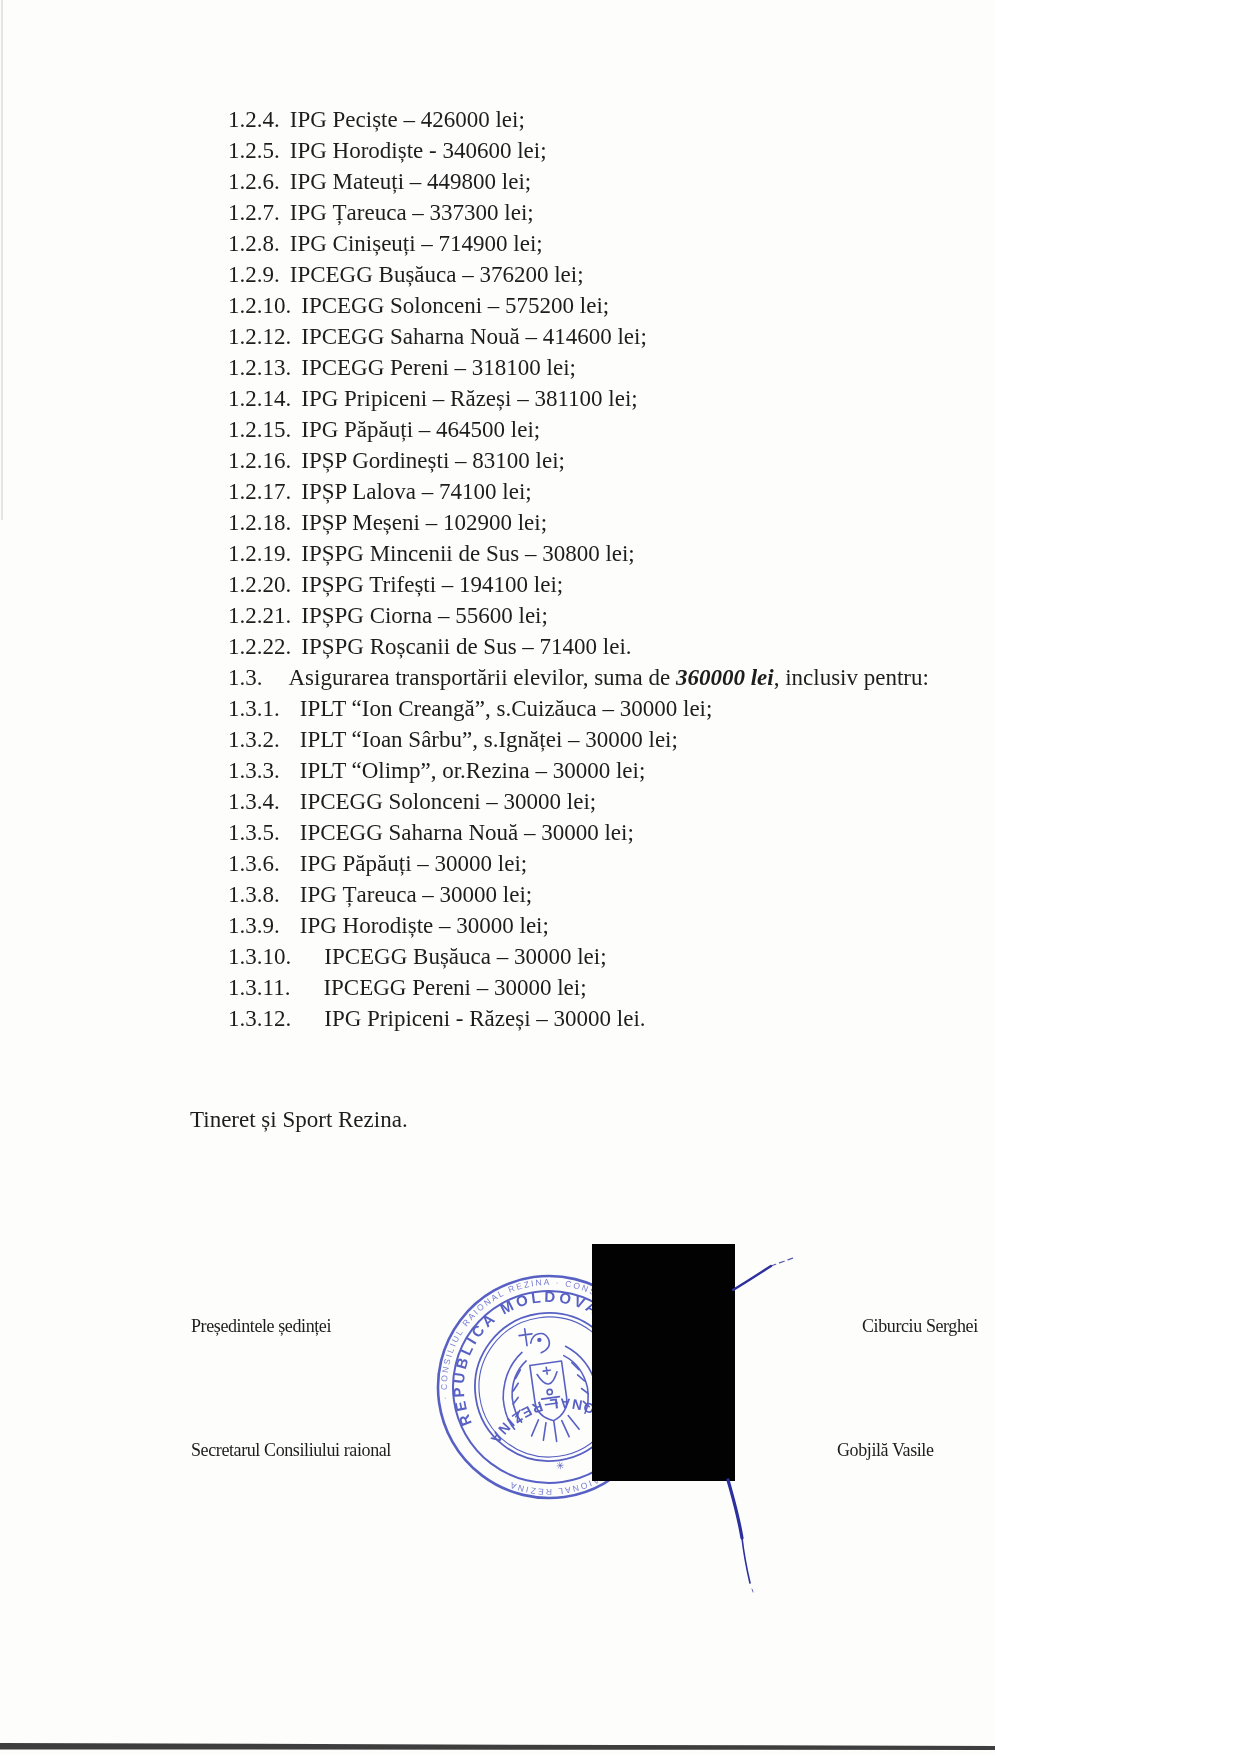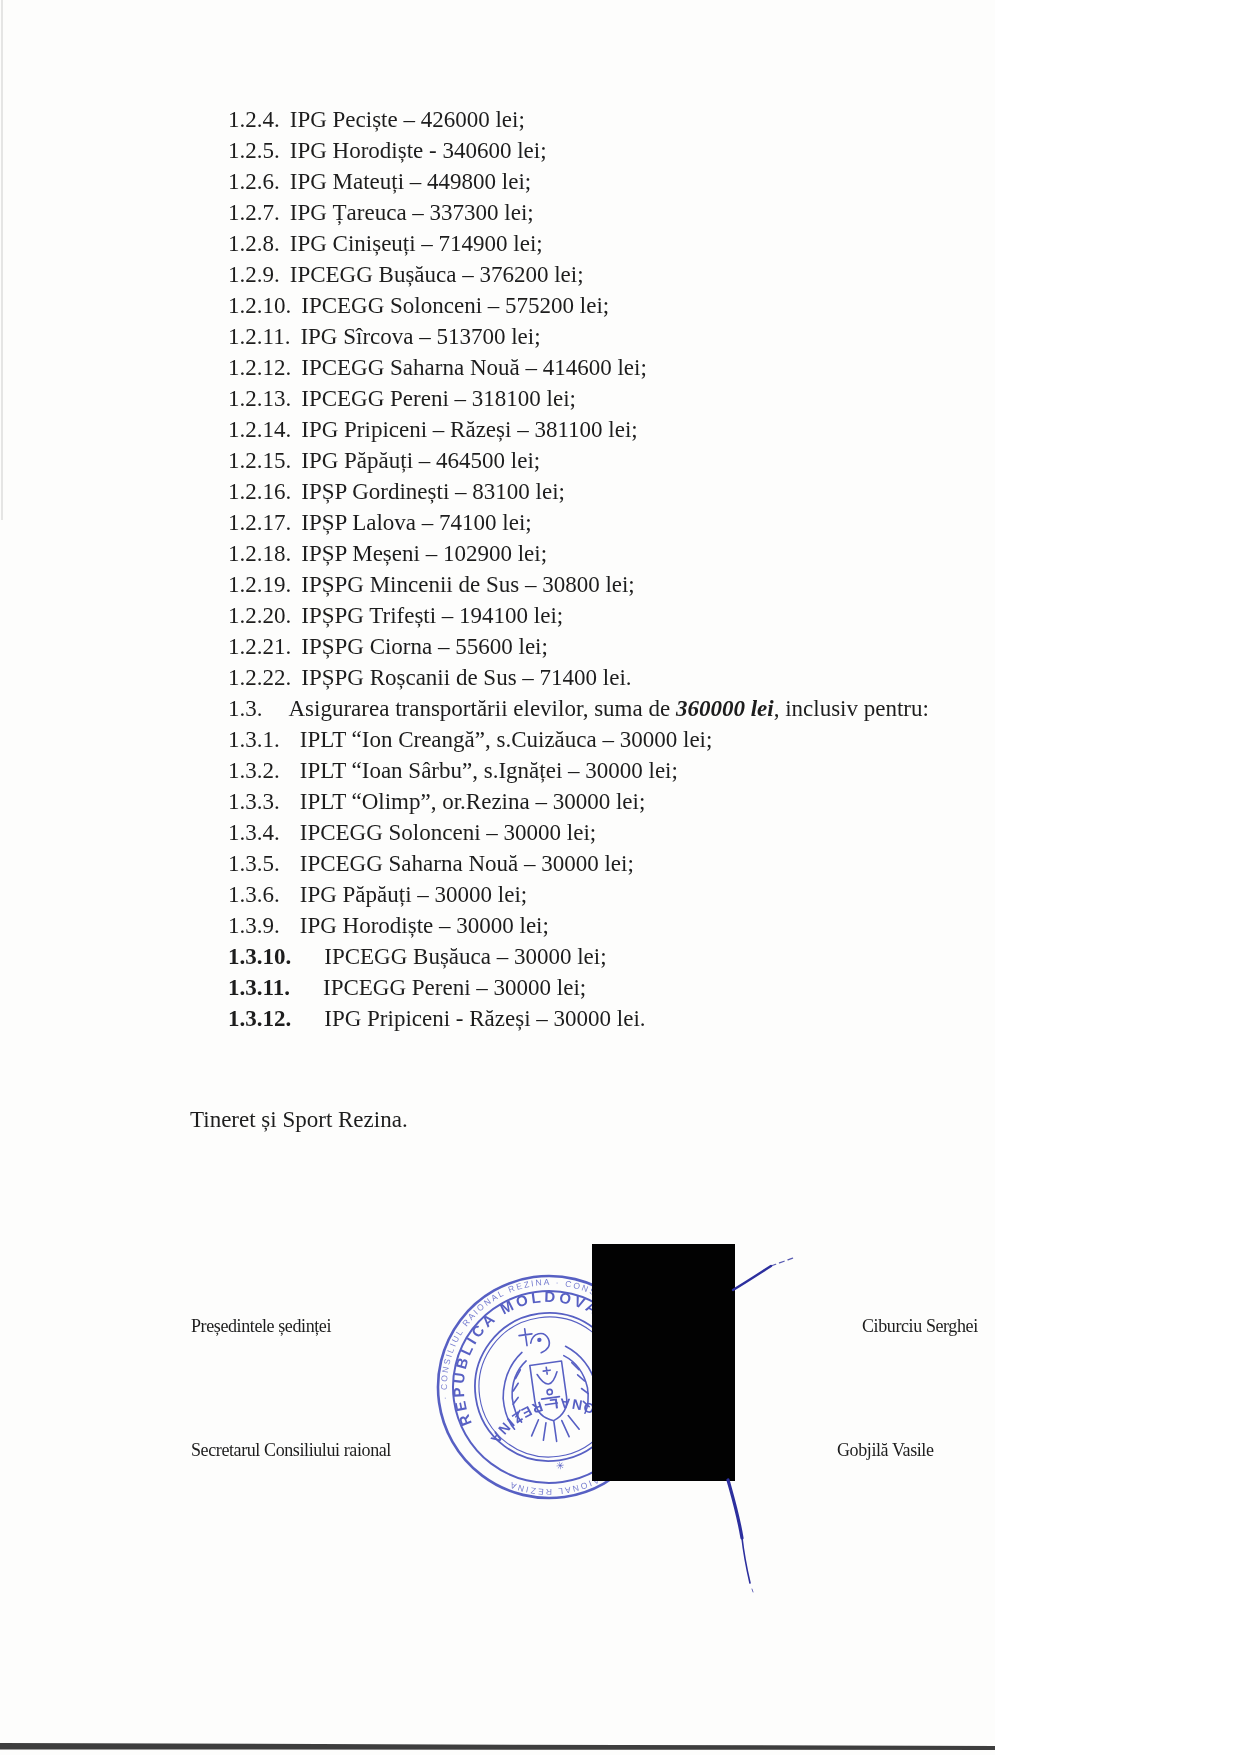--- a/index.html
+++ b/index.html
@@ -9,21 +9,21 @@
     background:#fdfdfc; overflow:hidden;
     font-family:"Liberation Serif", serif; color:#1d1d1d;
   }
   
   .list{position:absolute; left:228px; top:104px;}
   .line{font-size:23px; line-height:31px; white-space:nowrap;}
   .num{display:inline-block;}
   .gap-norm{margin-right:10px;}
   .gap-med{margin-right:20px;}
   .gap-wide{margin-right:26px;}
-  .gap-xwide{margin-right:33px;font-weight:bold;}
+  .gap-xwide{margin-right:33px;}
   .bi{font-weight:bold; font-style:italic;}
   
   .closing{position:absolute; left:190px; top:1104px; font-size:23px; line-height:31px;}
   .closing .l1{text-indent:42px; white-space:nowrap;}
   .closing .l2{white-space:nowrap;}
   
   .sig{position:absolute; font-weight:normal; font-size:18px; letter-spacing:-0.4px; white-space:nowrap;}
   .sig-label-1{left:191px; top:1316px;}
   .sig-name-1{left:835px; top:1316px;margin-left:27px;}
   .sig-label-2{left:191px; top:1440px;}
@@ -46,39 +46,39 @@
   <div class="left-edge"></div>
 
   <div class="list">
       <div class="line"><span class="num gap-norm">1.2.4.</span><span>IPG Peciște – 426000 lei;</span></div>
       <div class="line"><span class="num gap-norm">1.2.5.</span><span>IPG Horodiște - 340600 lei;</span></div>
       <div class="line"><span class="num gap-norm">1.2.6.</span><span>IPG Mateuți – 449800 lei;</span></div>
       <div class="line"><span class="num gap-norm">1.2.7.</span><span>IPG Țareuca – 337300 lei;</span></div>
       <div class="line"><span class="num gap-norm">1.2.8.</span><span>IPG Cinișeuți – 714900 lei;</span></div>
       <div class="line"><span class="num gap-norm">1.2.9.</span><span>IPCEGG Bușăuca – 376200 lei;</span></div>
       <div class="line"><span class="num gap-norm">1.2.10.</span><span>IPCEGG Solonceni – 575200 lei;</span></div>
-      <div class="line"><span class="num gap-norm">1.2.11.</span><span>IPG Sîrcova – 513700 lei;</span></div>
       <div class="line"><span class="num gap-norm">1.2.12.</span><span>IPCEGG Saharna Nouă – 414600 lei;</span></div>
       <div class="line"><span class="num gap-norm">1.2.13.</span><span>IPCEGG Pereni – 318100 lei;</span></div>
       <div class="line"><span class="num gap-norm">1.2.14.</span><span>IPG Pripiceni – Răzeși – 381100 lei;</span></div>
       <div class="line"><span class="num gap-norm">1.2.15.</span><span>IPG Păpăuți – 464500 lei;</span></div>
       <div class="line"><span class="num gap-norm">1.2.16.</span><span>IPȘP Gordinești – 83100 lei;</span></div>
       <div class="line"><span class="num gap-norm">1.2.17.</span><span>IPȘP Lalova – 74100 lei;</span></div>
       <div class="line"><span class="num gap-norm">1.2.18.</span><span>IPȘP Meșeni – 102900 lei;</span></div>
       <div class="line"><span class="num gap-norm">1.2.19.</span><span>IPȘPG Mincenii de Sus – 30800 lei;</span></div>
       <div class="line"><span class="num gap-norm">1.2.20.</span><span>IPȘPG Trifești – 194100 lei;</span></div>
       <div class="line"><span class="num gap-norm">1.2.21.</span><span>IPȘPG Ciorna – 55600 lei;</span></div>
       <div class="line"><span class="num gap-norm">1.2.22.</span><span>IPȘPG Roșcanii de Sus – 71400 lei.</span></div>
       <div class="line"><span class="num gap-wide">1.3.</span><span>Asigurarea transportării elevilor, suma de </span><span class="bi">360000 lei</span><span>, inclusiv pentru:</span></div>
       <div class="line"><span class="num gap-med">1.3.1.</span><span>IPLT “Ion Creangă”, s.Cuizăuca – 30000 lei;</span></div>
       <div class="line"><span class="num gap-med">1.3.2.</span><span>IPLT “Ioan Sârbu”, s.Ignăței – 30000 lei;</span></div>
       <div class="line"><span class="num gap-med">1.3.3.</span><span>IPLT “Olimp”, or.Rezina – 30000 lei;</span></div>
       <div class="line"><span class="num gap-med">1.3.4.</span><span>IPCEGG Solonceni – 30000 lei;</span></div>
       <div class="line"><span class="num gap-med">1.3.5.</span><span>IPCEGG Saharna Nouă – 30000 lei;</span></div>
       <div class="line"><span class="num gap-med">1.3.6.</span><span>IPG Păpăuți – 30000 lei;</span></div>
+      <div class="line"><span class="num gap-med">1.3.8.</span><span>IPG Țareuca – 30000 lei;</span></div>
       <div class="line"><span class="num gap-med">1.3.9.</span><span>IPG Horodiște – 30000 lei;</span></div>
       <div class="line"><span class="num gap-xwide">1.3.10.</span><span>IPCEGG Bușăuca – 30000 lei;</span></div>
       <div class="line"><span class="num gap-xwide">1.3.11.</span><span>IPCEGG Pereni – 30000 lei;</span></div>
       <div class="line"><span class="num gap-xwide">1.3.12.</span><span>IPG Pripiceni - Răzeși – 30000 lei.</span></div>
     </div>
 
   <div class="closing">
     <div class="l2">Tineret și Sport Rezina.</div>
   </div>
 

